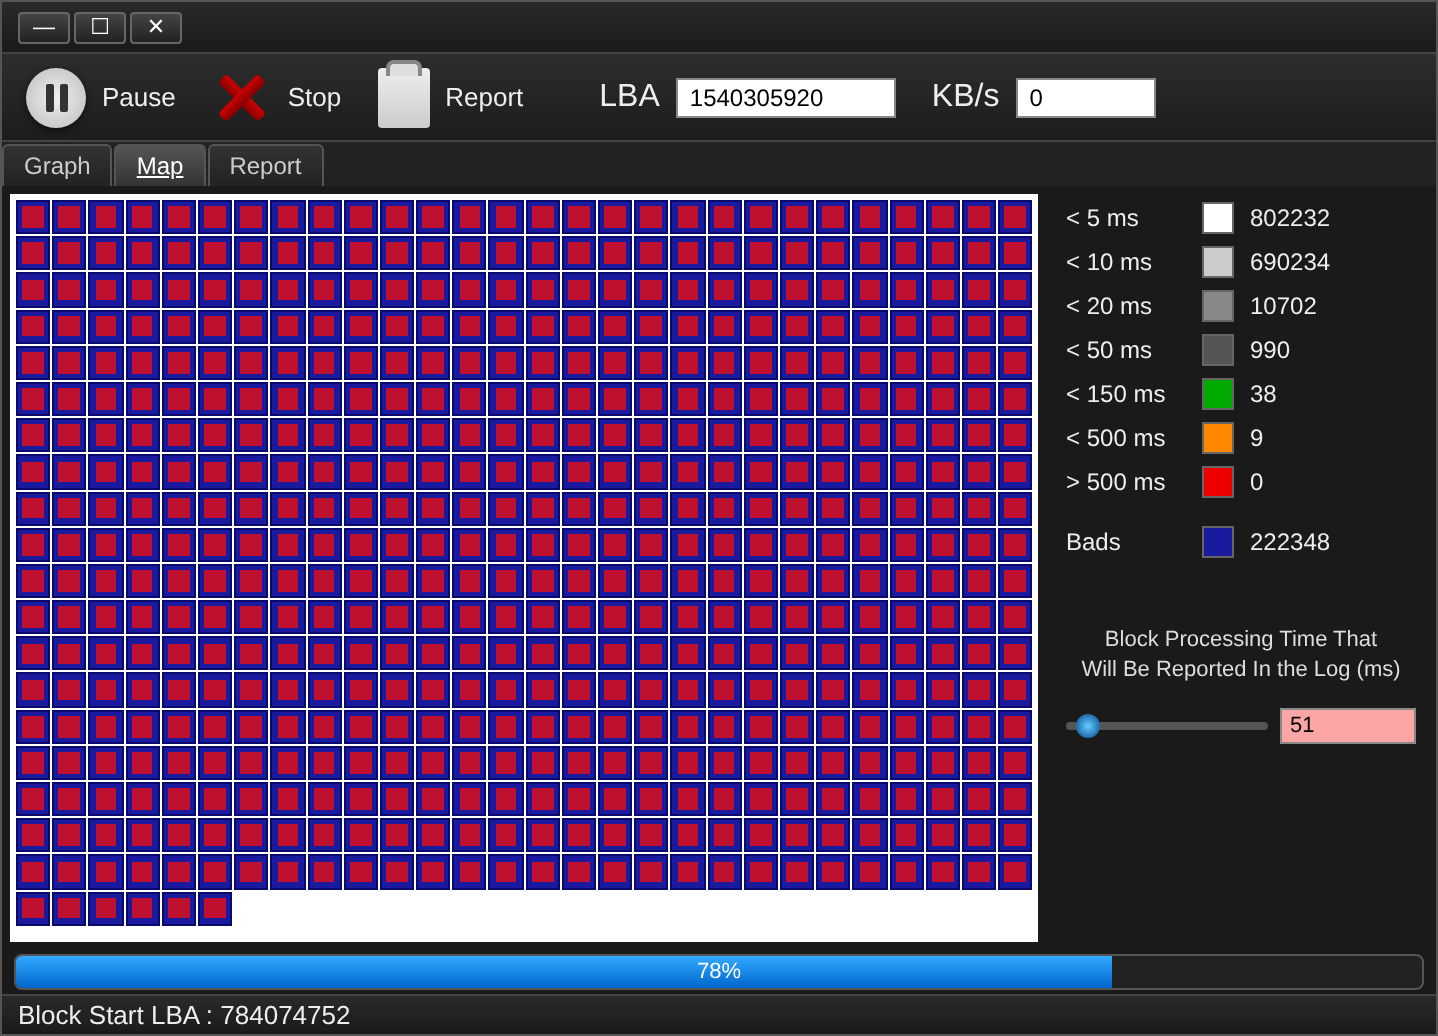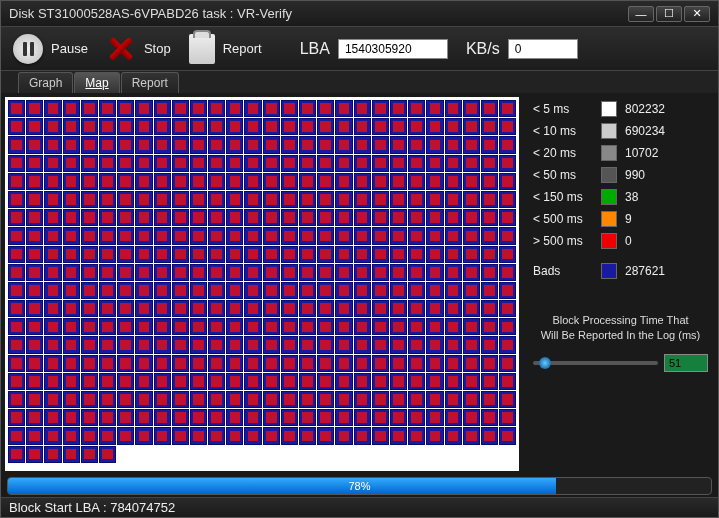--- a/index.html
+++ b/index.html
@@ -19,21 +19,21 @@
   .icon-x::before, .icon-x::after { content:""; position:absolute; width: 28px; height: 6px; background: linear-gradient(#c00,#800); top: 12px; left: 1px; border-radius: 2px; }
   .icon-x::before { transform: rotate(45deg); }
   .icon-x::after { transform: rotate(-45deg); }
   .icon-clip { width: 26px; height: 30px; background: linear-gradient(#eee,#ccc); border-radius: 2px; position: relative; }
   .icon-clip::before { content:""; position:absolute; width:14px; height:6px; border:2px solid #888; border-bottom:none; border-radius: 4px 4px 0 0; top:-4px; left:4px; background:#ddd; }
   .field-label { color: #eee; font-size: 16px; }
   .text-field { background: #fff; border: 1px solid #888; font-size: 12px; padding: 2px 6px; height: 20px; }
   .lba-field { width: 110px; }
   .kbs-field { width: 70px; }
   
-  .tabs { height: 22px; background: #222; display: flex; align-items: flex-end; padding-left: 17px; gap: 0; }
+  .tabs { height: 22px; background: #222; display: flex; align-items: flex-end; padding-left: 0; gap: 0; }
   .tab { font-size: 12px; color: #ccc; padding: 3px 10px; background: linear-gradient(#333,#222); border: 1px solid #555; border-bottom: none; border-radius: 3px 3px 0 0; cursor: pointer; margin-right: 1px; }
   .tab.active { background: linear-gradient(#555,#333); color: #fff; text-decoration: underline; }
   
   .content { display: flex; height: 382px; background: #1a1a1a; }
   .map-area { width: 514px; background: #fff; margin: 4px; padding: 3px; overflow: hidden; }
   .grid { display: grid; grid-template-columns: repeat(28, 1fr); gap: 1px; }
   .cell { aspect-ratio: 1; background: #1a1a9e; border: 1px solid #0a0a6e; display: flex; align-items: center; justify-content: center; }
   .cell-b { width: 70%; height: 70%; background: #c01030; }
   
   .legend { flex: 1; padding: 8px 10px; color: #eee; font-size: 12px; }
@@ -47,34 +47,33 @@
   .sw-dkgrey { background: #555; }
   .sw-green { background: #0a0; }
   .sw-orange { background: #f80; }
   .sw-red { background: #e00; }
   .sw-blue { background: #1a1a9e; }
   .block-time { margin-top: 34px; text-align: center; font-size: 11px; color: #ddd; line-height: 1.4; }
   .slider-row { display: flex; align-items: center; gap: 6px; margin-top: 10px; }
   .slider { flex: 1; }
   .slider-track { height: 4px; background: #555; border-radius: 2px; position: relative; }
   .slider-thumb { position: absolute; width: 12px; height: 12px; background: radial-gradient(#6cf,#048); border-radius: 50%; top: -4px; }
-  .slider-val { width: 44px; background: #15803d; font-size: 11px; padding: 2px 4px; border: 1px solid #888; }
+  .slider-val { width: 68px; background: #fca5a5; font-size: 11px; padding: 2px 4px; border: 1px solid #888; }
   
   .progress-area { padding: 2px 6px; background: #1a1a1a; }
   .progress { height: 18px; background: #222; border: 1px solid #555; border-radius: 4px; position: relative; overflow: hidden; }
   .progress-fill { height: 100%; background: linear-gradient( #3af, #06c); }
   .progress-label { position: absolute; width: 100%; text-align: center; color: #fff; font-size: 11px; top: 2px; }
   
   .status { height: 20px; background: linear-gradient(#2a2a2a,#1a1a1a); color: #eee; font-size: 13px; padding: 2px 8px; border-top: 1px solid #444; }
 </style>
 </head>
 <body>
 
 <div class="titlebar">
-  <span class="titlebar-text">Disk ST31000528AS-6VPABD26   task : VR-Verify</span>
   <div class="win-controls">
     <div class="win-btn">—</div>
     <div class="win-btn">☐</div>
     <div class="win-btn">✕</div>
   </div>
 </div>
 
 <div class="toolbar">
   <div class="tool-group">
     <span class="icon-circle">
@@ -1762,21 +1761,21 @@
         </div>
         <div class="leg-row">
           <span class="leg-label">&gt; 500 ms</span>
           <span class="swatch sw-red"></span>
           <span class="leg-count">0</span>
         </div>
       </div>
     <div class="leg-row" style="margin-top:14px;">
       <span class="leg-label">Bads</span>
       <span class="swatch sw-blue"></span>
-      <span class="leg-count">287621</span>
+      <span class="leg-count">222348</span>
     </div>
     <div class="block-time">
       <div>Block Processing Time That</div>
       <div>Will Be Reported In the Log (ms)</div>
     </div>
     <div class="slider-row">
       <div class="slider">
         <div class="slider-track">
             <div class="slider-thumb" id="slider-thumb" style="left: 5%;"></div>
           </div>

